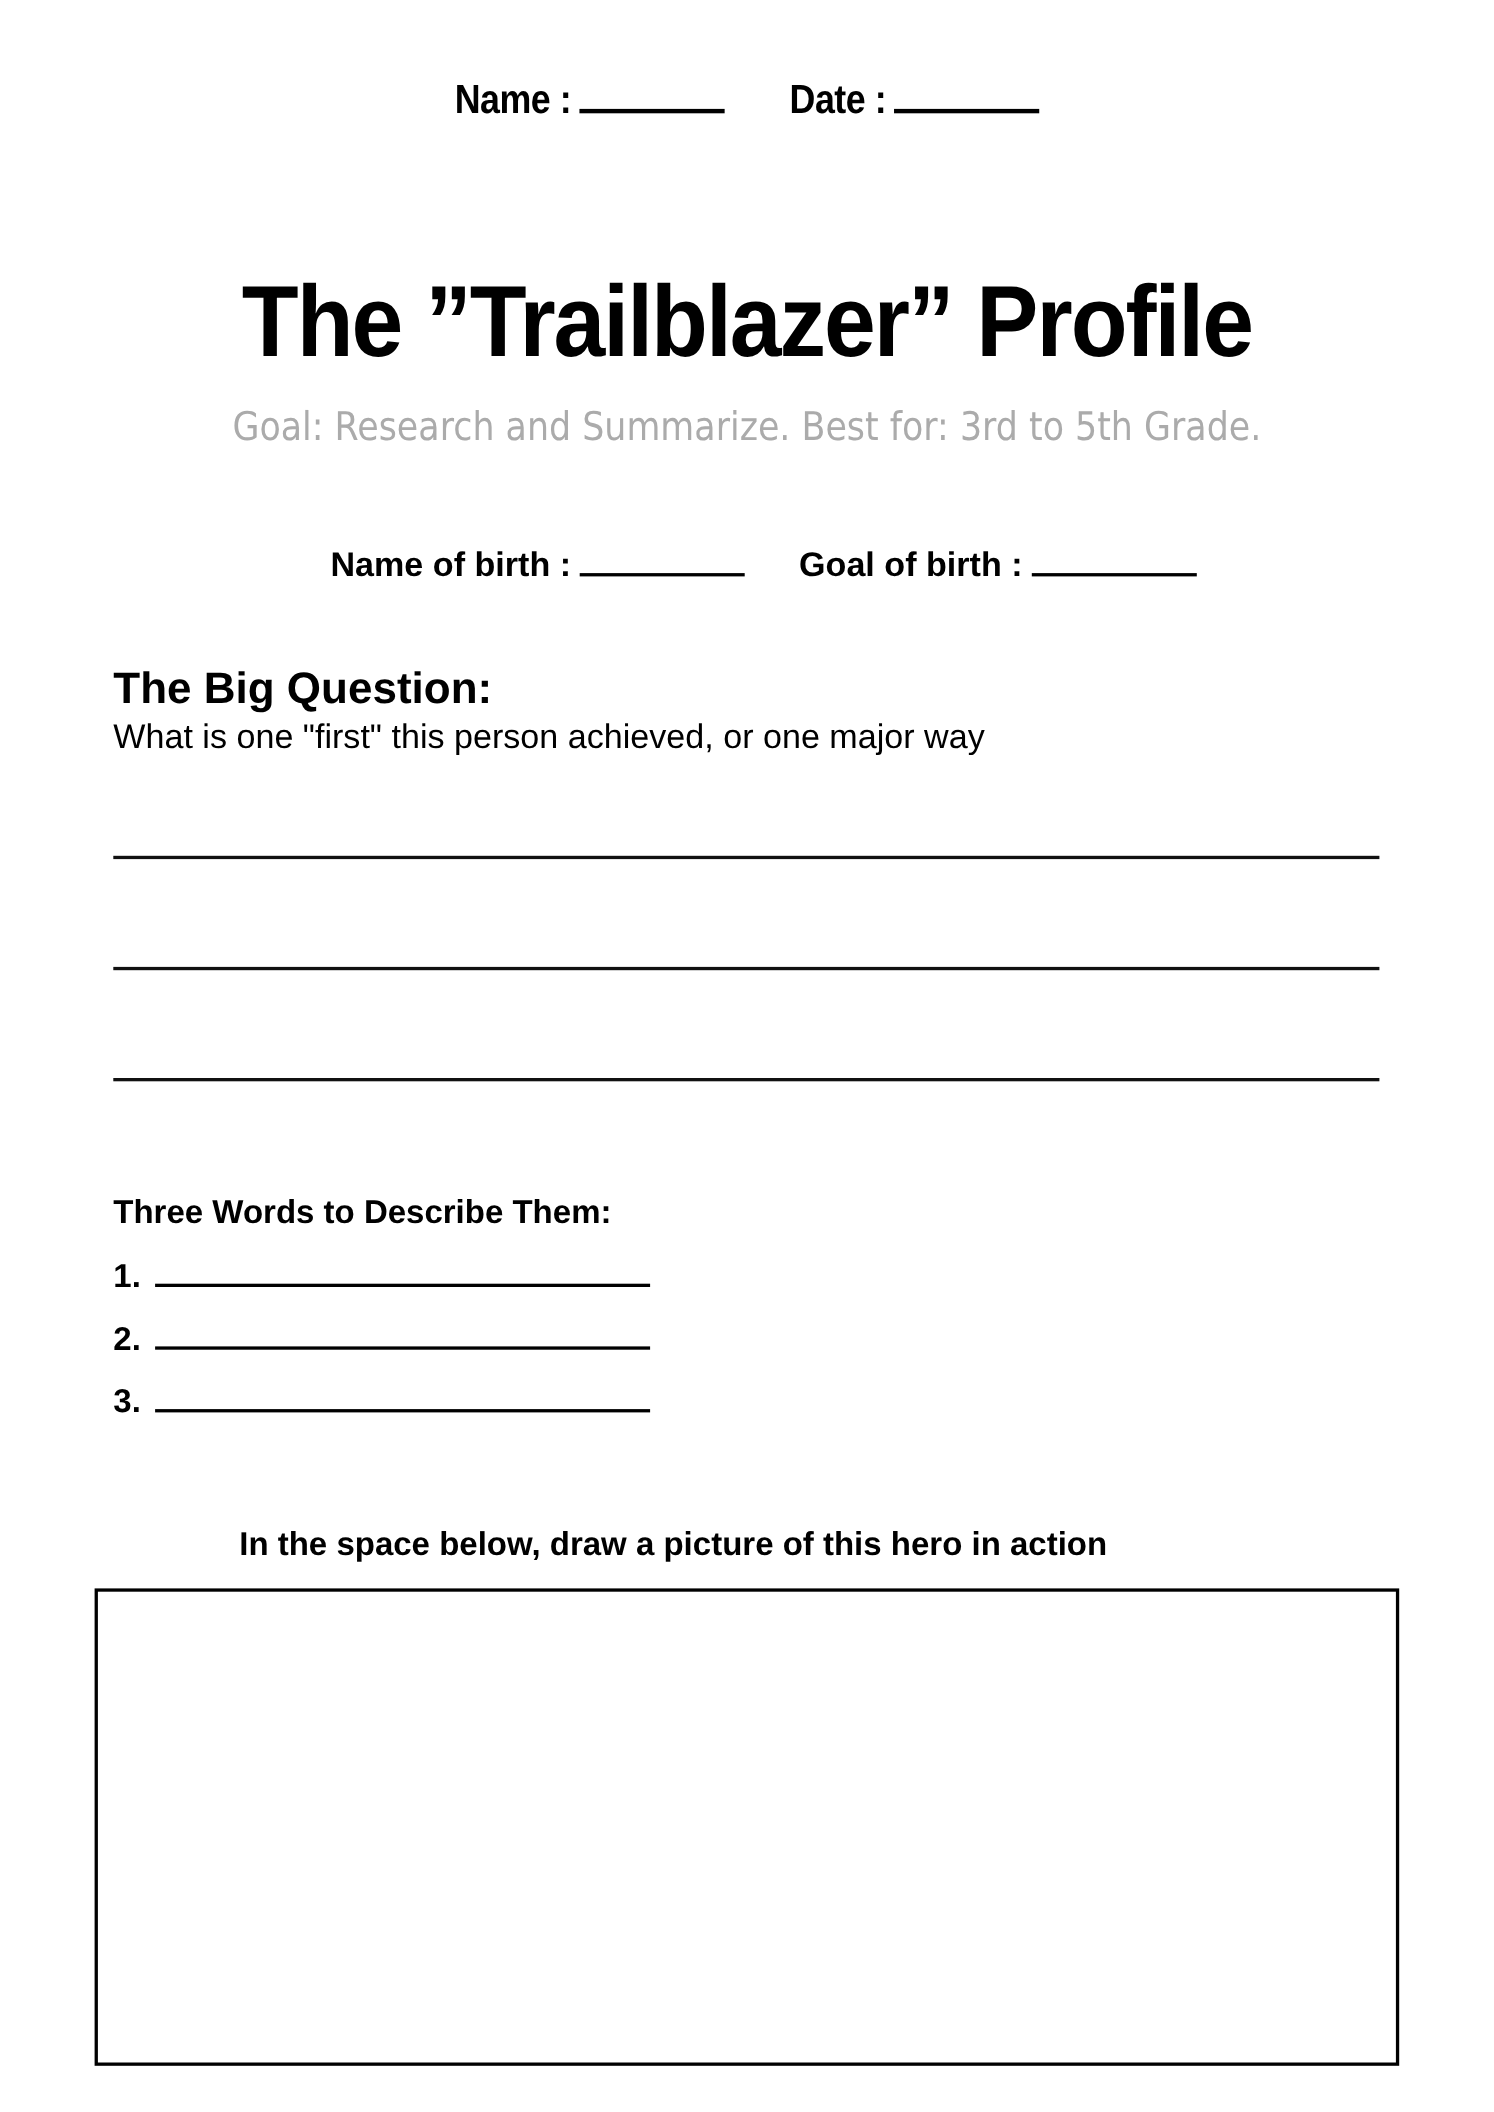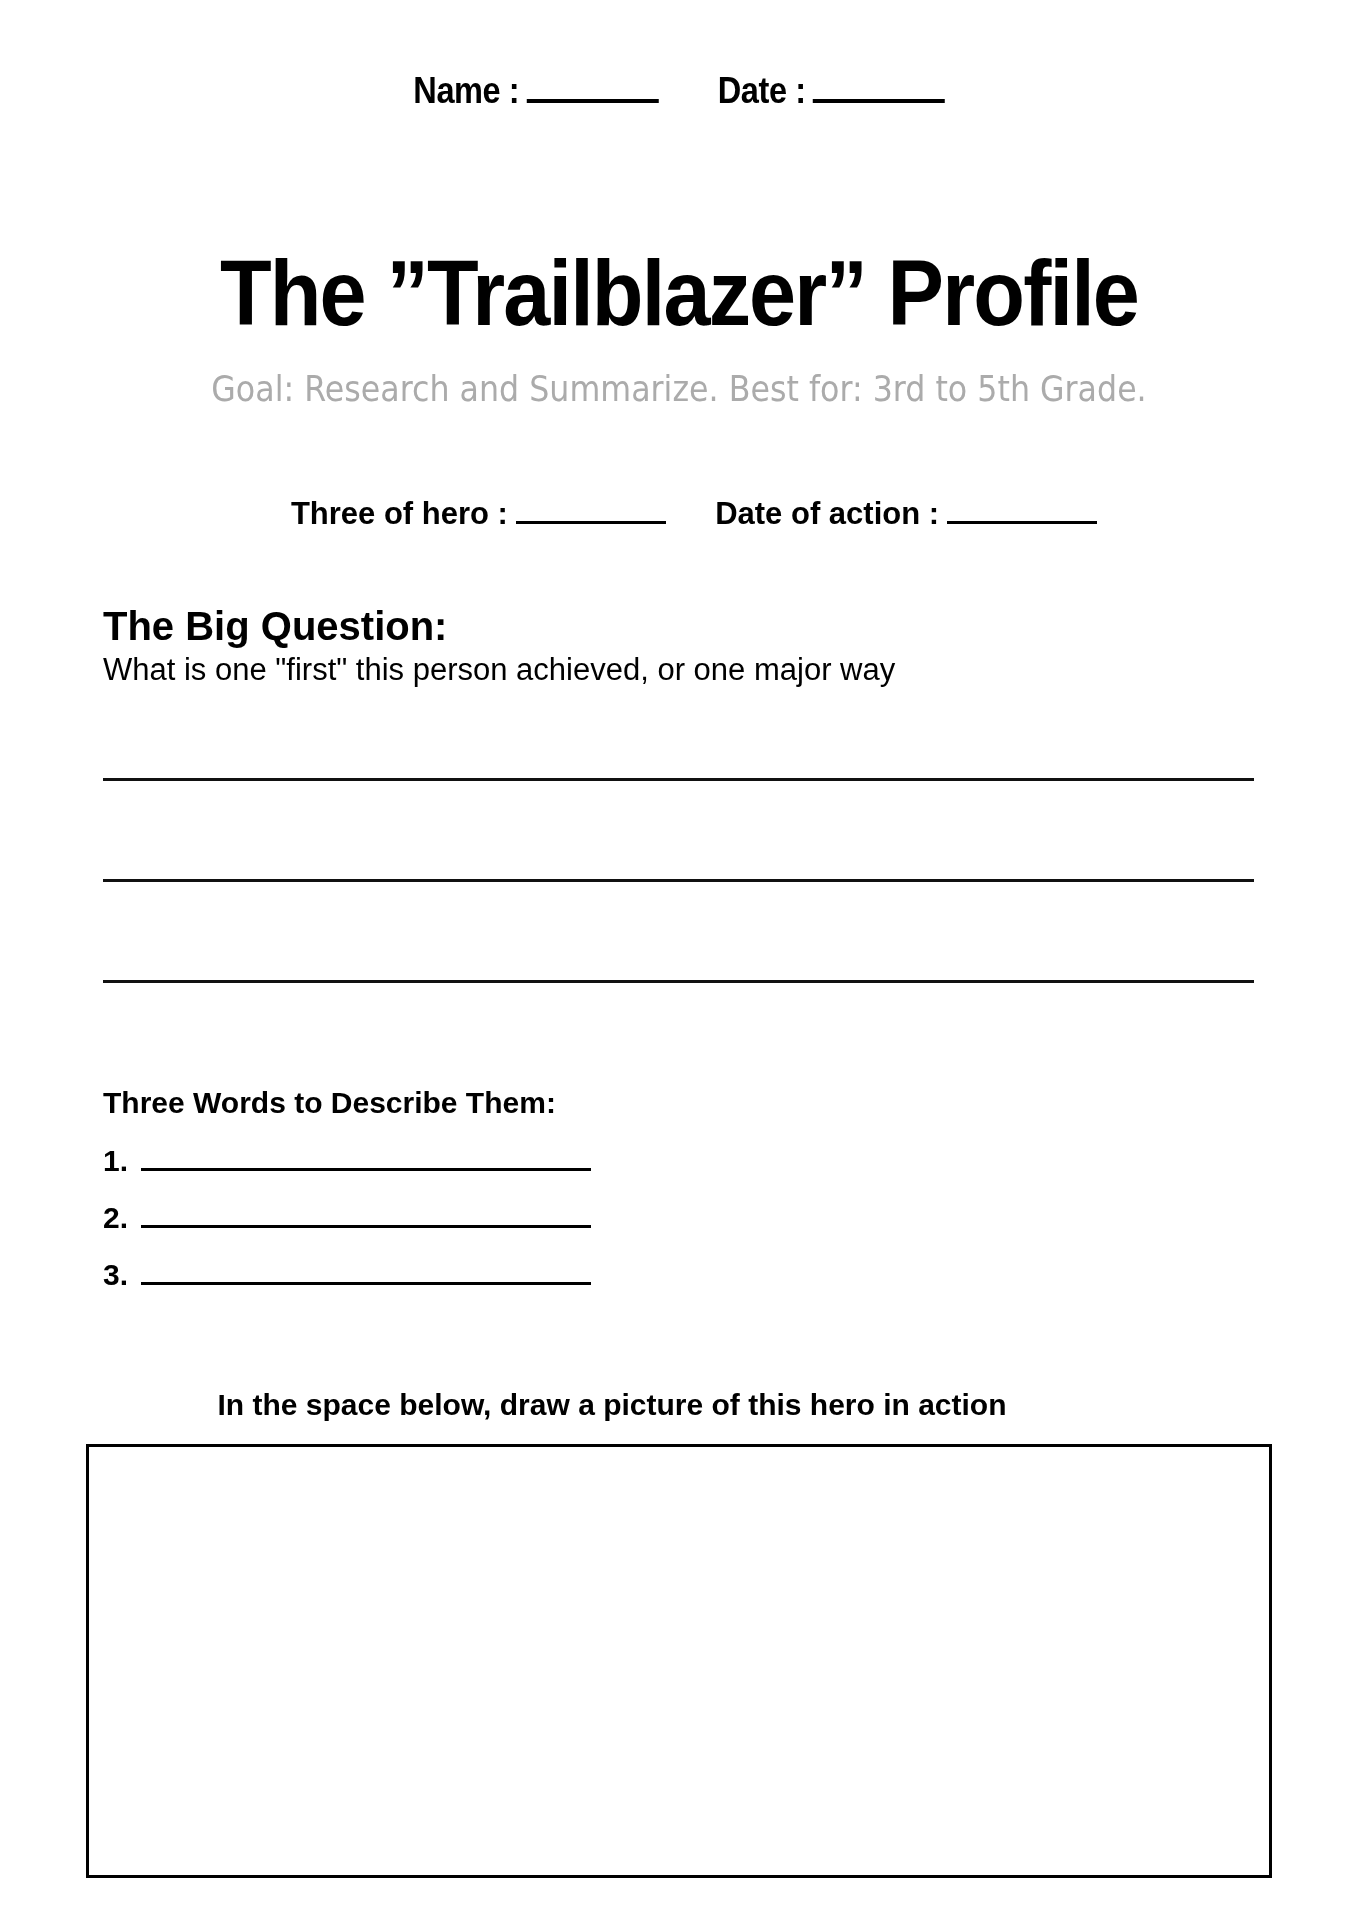--- a/index.html
+++ b/index.html
@@ -164,25 +164,25 @@
   <span class="field">
     <span>Date :</span><span class="blank" style="width:150px"></span>
   </span>
 </div>
 
 <div class="abs title">The ”Trailblazer” Profile</div>
 <div class="abs subtitle">Goal: Research and Summarize. Best for: 3rd to 5th Grade.</div>
 
 <div class="abs hero-row">
   <span class="field">
-    <span>Three of hero :</span><span class="blank" style="width:150px"></span>
+    <span>Name of birth :</span><span class="blank" style="width:150px"></span>
   </span>
   <span class="gap"></span>
   <span class="field">
-    <span>Date of action :</span><span class="blank" style="width:150px"></span>
+    <span>Goal of birth :</span><span class="blank" style="width:150px"></span>
   </span>
 </div>
 
 <div class="abs bq-label">The Big Question:</div>
 <div class="abs bq-text">
   <div>What is one "first" this person achieved, or one major way</div>
 </div>
 <div class="abs answer-line" style="top:778px"></div>
 <div class="abs answer-line" style="top:879px"></div>
 <div class="abs answer-line" style="top:980px"></div>

